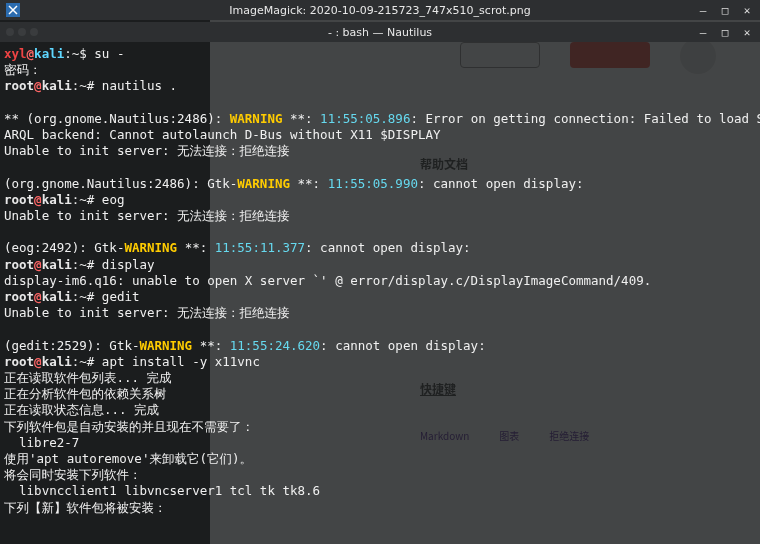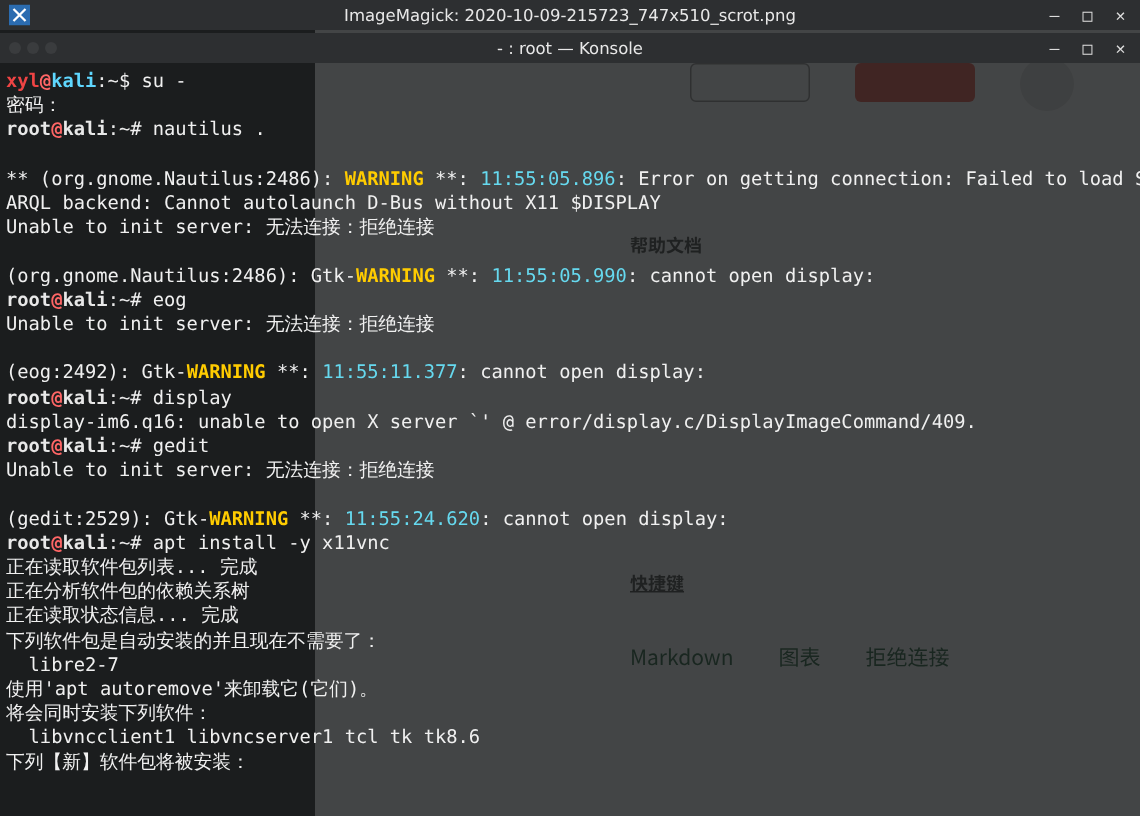--- a/index.html
+++ b/index.html
@@ -4,21 +4,21 @@
 <style>
 * { margin:0; padding:0; box-sizing:border-box; }
 body { width:760px; height:544px; background:#1b1d1e; font-family:"DejaVu Sans Mono","Liberation Mono",monospace; font-size:12.5px; color:#f8f8f2; overflow:hidden; position:relative; }
 
 
 .bg-app { position:absolute; left:210px; top:20px; right:0; bottom:0; background:#fafafa; opacity:0.18; filter:blur(0.3px); }
 .bg-app .box { position:absolute; border:1px solid #888; border-radius:4px; }
 .bg-app .redbtn { position:absolute; background:#e74c3c; border-radius:4px; }
 .bg-app .txt { position:absolute; color:#333; font-family:"Noto Sans CJK SC",sans-serif; font-size:12px; font-weight:bold; }
 .bg-app .circle { position:absolute; border-radius:50%; background:#ddd; }
-.bg-app .row { position:absolute; display:flex; gap:30px; color:#14532d; font-family:"Noto Sans CJK SC",sans-serif; font-size:14px; }
+.bg-app .row { position:absolute; display:flex; gap:30px; color:#4c1d95; font-family:"Noto Sans CJK SC",sans-serif; font-size:10px; }
 
 
 .titlebar { position:absolute; height:20px; left:0; right:0; background:#2d2f31; display:flex; align-items:center; }
 .titlebar.outer { top:0; }
 .titlebar.inner { top:22px; }
 .tb-title { position:absolute; left:50%; transform:translateX(-50%); color:#e8e8e8; font-family:"DejaVu Sans",sans-serif; font-size:11px; }
 .tb-ctrl { position:absolute; right:6px; display:flex; gap:8px; color:#ddd; font-size:11px; }
 .tb-ctrl span { width:14px; text-align:center; cursor:pointer; }
 .tb-left { position:absolute; left:6px; display:flex; gap:4px; align-items:center; }
 .tb-left .appicon { width:14px; height:14px; display:inline-block; }
@@ -68,21 +68,21 @@
     <span>✕</span>
   </div>
 </div>
 
 <div class="titlebar inner">
   <div class="tb-left">
     <span class="dot" style="background:#3a3c3e"></span>
     <span class="dot" style="background:#3a3c3e"></span>
     <span class="dot" style="background:#3a3c3e"></span>
   </div>
-  <div class="tb-title">- : root — Konsole</div>
+  <div class="tb-title">- : bash — Nautilus</div>
   <div class="tb-ctrl">
     <span>—</span>
     <span>□</span>
     <span>✕</span>
   </div>
 </div>
 
 <div class="term" id="term"><span class="line"><span class="c-user">xyl</span><span class="c-at">@</span><span class="c-host">kali</span><span class="c-path">:~</span><span class="c-txt">$ su -</span></span><span class="line"><span class="c-txt">密码：</span></span><span class="line"><span class="c-root">root</span><span class="c-at">@</span><span class="c-root">kali</span><span class="c-path">:~</span><span class="c-txt"># nautilus .</span></span><span class="line"> </span><span class="line"><span class="c-txt">** (org.gnome.Nautilus:2486): </span><span class="c-warn">WARNING</span><span class="c-txt"> **: </span><span class="c-time">11:55:05.896</span><span class="c-txt">: Error on getting connection: Failed to load SP</span></span><span class="line"><span class="c-txt">ARQL backend: Cannot autolaunch D-Bus without X11 $DISPLAY</span></span><span class="line"><span class="c-txt">Unable to init server: 无法连接：拒绝连接</span></span><span class="line"> </span><span class="line"><span class="c-txt">(org.gnome.Nautilus:2486): Gtk-</span><span class="c-warn">WARNING</span><span class="c-txt"> **: </span><span class="c-time">11:55:05.990</span><span class="c-txt">: cannot open display:</span></span><span class="line"><span class="c-root">root</span><span class="c-at">@</span><span class="c-root">kali</span><span class="c-path">:~</span><span class="c-txt"># eog</span></span><span class="line"><span class="c-txt">Unable to init server: 无法连接：拒绝连接</span></span><span class="line"> </span><span class="line"><span class="c-txt">(eog:2492): Gtk-</span><span class="c-warn">WARNING</span><span class="c-txt"> **: </span><span class="c-time">11:55:11.377</span><span class="c-txt">: cannot open display:</span></span><span class="line"><span class="c-root">root</span><span class="c-at">@</span><span class="c-root">kali</span><span class="c-path">:~</span><span class="c-txt"># display</span></span><span class="line"><span class="c-txt">display-im6.q16: unable to open X server `' @ error/display.c/DisplayImageCommand/409.</span></span><span class="line"><span class="c-root">root</span><span class="c-at">@</span><span class="c-root">kali</span><span class="c-path">:~</span><span class="c-txt"># gedit</span></span><span class="line"><span class="c-txt">Unable to init server: 无法连接：拒绝连接</span></span><span class="line"> </span><span class="line"><span class="c-txt">(gedit:2529): Gtk-</span><span class="c-warn">WARNING</span><span class="c-txt"> **: </span><span class="c-time">11:55:24.620</span><span class="c-txt">: cannot open display:</span></span><span class="line"><span class="c-root">root</span><span class="c-at">@</span><span class="c-root">kali</span><span class="c-path">:~</span><span class="c-txt"># apt install -y x11vnc</span></span><span class="line"><span class="c-txt">正在读取软件包列表... 完成</span></span><span class="line"><span class="c-txt">正在分析软件包的依赖关系树</span></span><span class="line"><span class="c-txt">正在读取状态信息... 完成</span></span><span class="line"><span class="c-txt">下列软件包是自动安装的并且现在不需要了：</span></span><span class="line"><span class="c-txt">  libre2-7</span></span><span class="line"><span class="c-txt">使用'apt autoremove'来卸载它(它们)。</span></span><span class="line"><span class="c-txt">将会同时安装下列软件：</span></span><span class="line"><span class="c-txt">  libvncclient1 libvncserver1 tcl tk tk8.6</span></span><span class="line"><span class="c-txt">下列【新】软件包将被安装：</span></span></div>
 
 </body></html>

